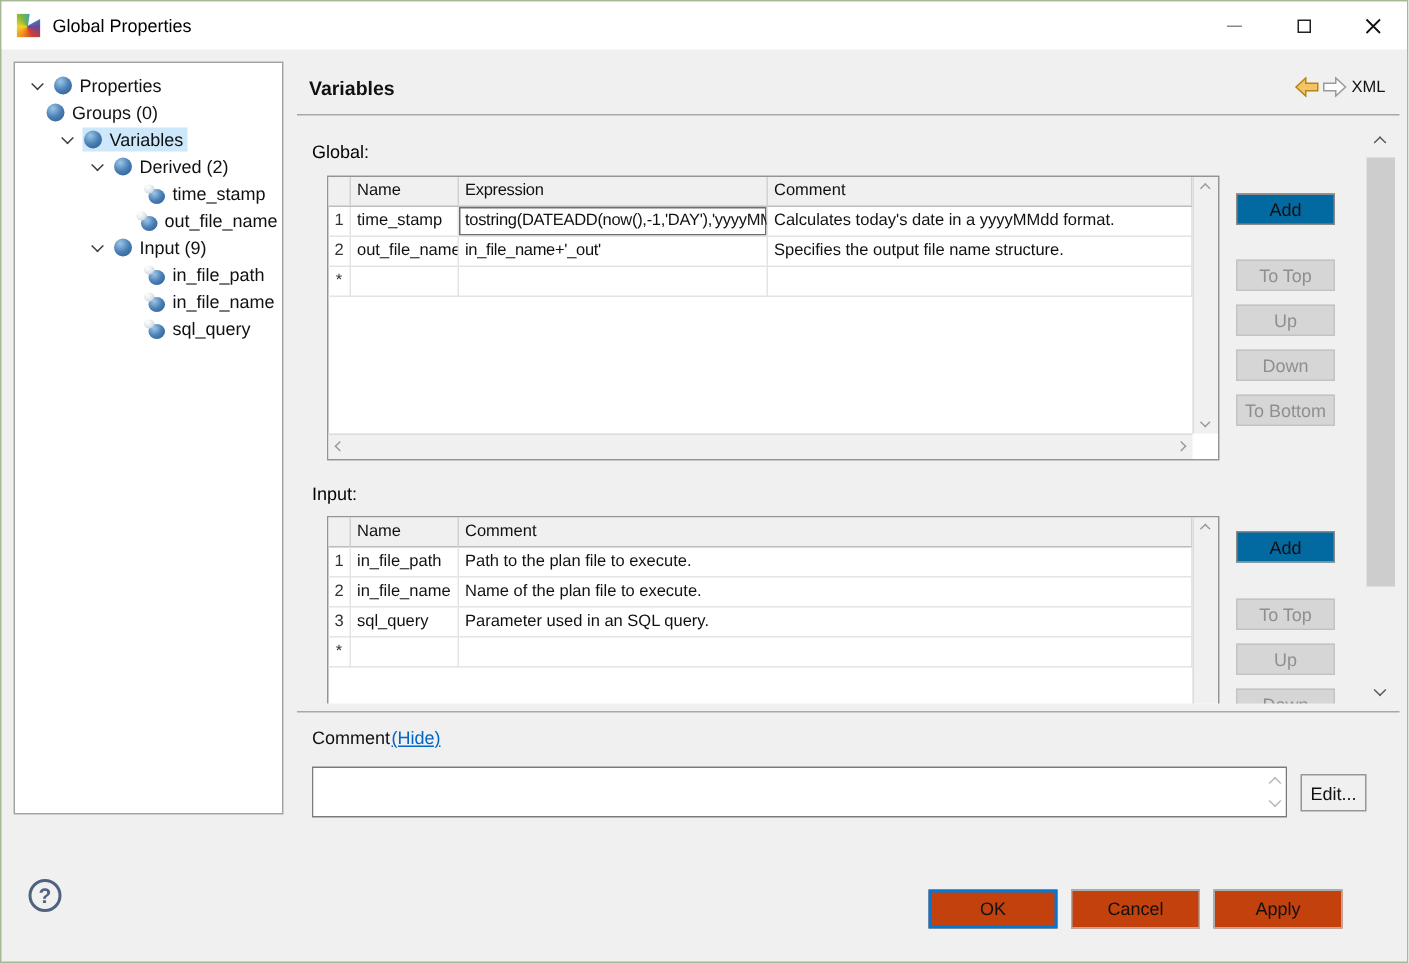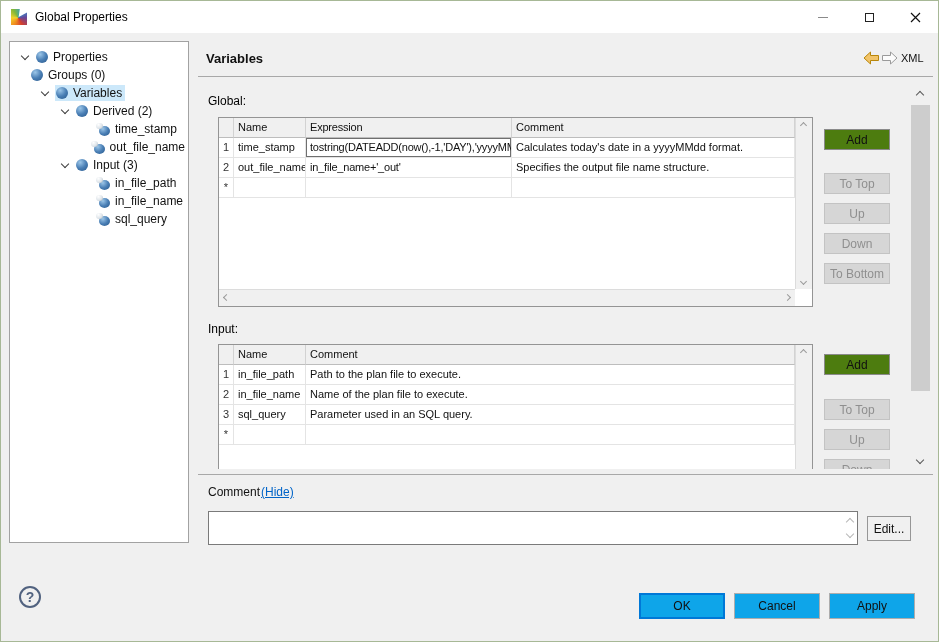--- a/index.html
+++ b/index.html
@@ -64,21 +64,21 @@
   .sb-v { position:absolute; top:0; right:0; width:17px; bottom:0; background:#f0f0f0; border-left:1px solid #dcdcdc; }
   .sb-h { position:absolute; left:0; right:17px; bottom:0; height:17px; background:#f0f0f0; border-top:1px solid #dcdcdc; }
   .sbchev { display:inline-block; width:5px; height:5px; border-right:1.4px solid #9a9a9a; border-bottom:1.4px solid #9a9a9a; }
   .sb-up    { position:absolute; top:5px; left:5px; transform:rotate(-135deg); }
   .sb-down  { position:absolute; bottom:5px; left:5px; transform:rotate(45deg); }
   .sb-left  { position:absolute; left:5px; top:5px; transform:rotate(135deg); }
   .sb-right { position:absolute; right:5px; top:5px; transform:rotate(-45deg); }
 
   .side-btn { position:absolute; left:626px; width:66px; height:21px; font-size:12px;
               display:flex; align-items:center; justify-content:center; }
-  .btn-en  { background:#4d7c0f; border:1px solid #8a8a8a; color:#111; }
+  .btn-en  { background:#0369a1; border:1px solid #8a8a8a; color:#111; }
   .btn-dis { background:#d6d6d6; border:1px solid #c3c3c3; color:#8f8f8f; }
 
   
   .panel-sb { position:absolute; left:908px; top:85px; width:23px; height:383px; background:#f0f0f0; }
   .panel-sb .arrow-up { position:absolute; top:6px; left:8px; width:6px; height:6px;
       border-right:1.7px solid #5a5a5a; border-bottom:1.7px solid #5a5a5a; transform:rotate(-135deg); }
   .panel-sb .arrow-down { position:absolute; bottom:6px; left:8px; width:6px; height:6px;
       border-right:1.7px solid #5a5a5a; border-bottom:1.7px solid #5a5a5a; transform:rotate(45deg); }
   .panel-sb .thumb { position:absolute; left:2px; top:19px; width:19px; height:286px; background:#cdcdcd; }
 
@@ -93,22 +93,22 @@
   .spin { position:absolute; right:4px; width:6px; height:6px; border-right:1.4px solid #b8b8b8; border-bottom:1.4px solid #b8b8b8; }
   .spin.up { top:7px; transform:rotate(-135deg); }
   .spin.dn { bottom:7px; transform:rotate(45deg); }
   .edit-btn { position:absolute; left:866px; top:515px; width:44px; height:25px; background:#f0f0f0;
               border:1px solid #969696; font-size:12px; display:flex; align-items:center; justify-content:center; }
 
   
   .help-icon { position:absolute; left:18px; top:585px; width:22px; height:22px; border-radius:50%;
                border:2px solid #51627f; color:#51627f; font-weight:bold; font-size:14px;
                display:flex; align-items:center; justify-content:center; }
-  .dlg-btn { position:absolute; top:592px; width:86px; height:26px; background:#0ea5e9;
-             border:1px solid #adadad; font-size:12px; display:flex; align-items:center; justify-content:center;margin-left:20px; }
+  .dlg-btn { position:absolute; top:592px; width:86px; height:26px; background:#c2410c;
+             border:1px solid #adadad; font-size:12px; display:flex; align-items:center; justify-content:center; }
   .btn-ok { left:618px; border:2px solid #0078d7; }
   .btn-cancel { left:713px; }
   .btn-apply { left:808px; }
 </style>
 </head>
 <body>
 
 <div class="window">
 
   <div class="titlebar">
@@ -181,21 +181,21 @@
           </span>
       <span class="t-label">out_file_name</span>
         </span>
     </div>
     <div class="tree-row" style="padding-left:45px">
       <span class="t-chev">
           <i class="chev"></i>
         </span>
       <span class="hl">
           <span class="sphere"></span>
-      <span class="t-label">Input (3)</span>
+      <span class="t-label">Input (9)</span>
         </span>
     </div>
     <div class="tree-row" style="padding-left:65px">
       <span class="t-spacer"></span>
       <span class="hl">
           <span class="var-ic">
             <span class="big"></span>
             <span class="small"></span>
           </span>
       <span class="t-label">in_file_path</span>

